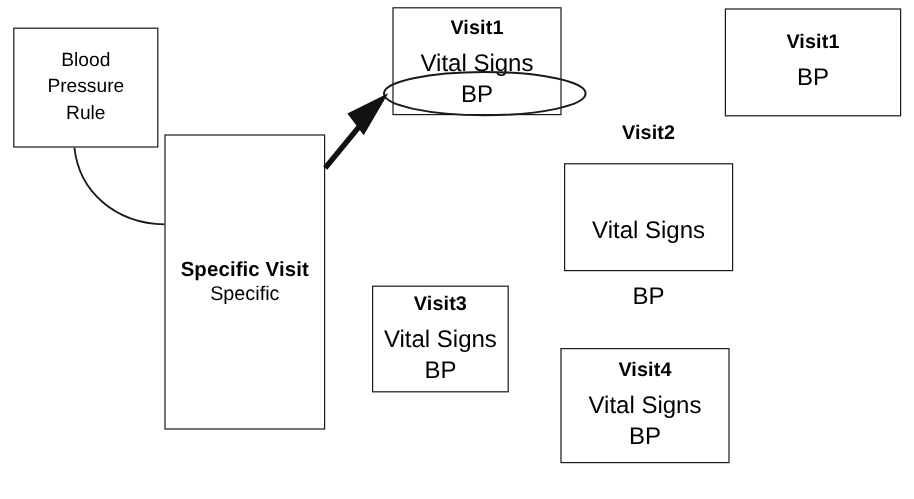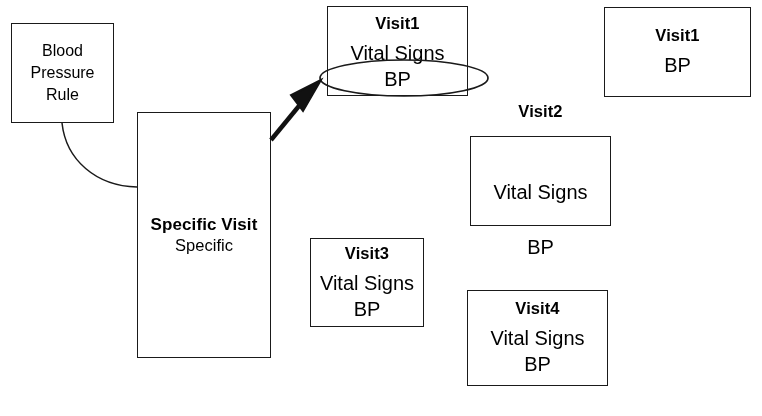--- a/index.html
+++ b/index.html
@@ -40,21 +40,21 @@
   .node .line {
     font-weight: normal;
     font-size: 20px;
   }
   .node .gap {
     height: 7px;
   }
 
   
   #blood-pressure-rule {
-    left: 11px;  top: 23px;  width: 103px;  height: 100px;
+    left: 11px;  top: 23px;  width: 121px;  height: 100px;
   }
   #blood-pressure-rule .line { font-size: 16px; line-height: 1.38; }
 
   
   #specific-visit {
     left: 137px; top: 112px; width: 134px; height: 246px;
   }
   #specific-visit .title { font-size: 17px; }
   #specific-visit .line  { font-size: 16.5px; }
 

